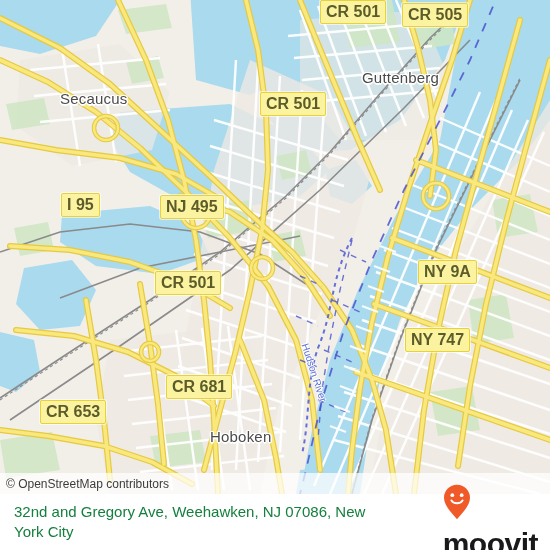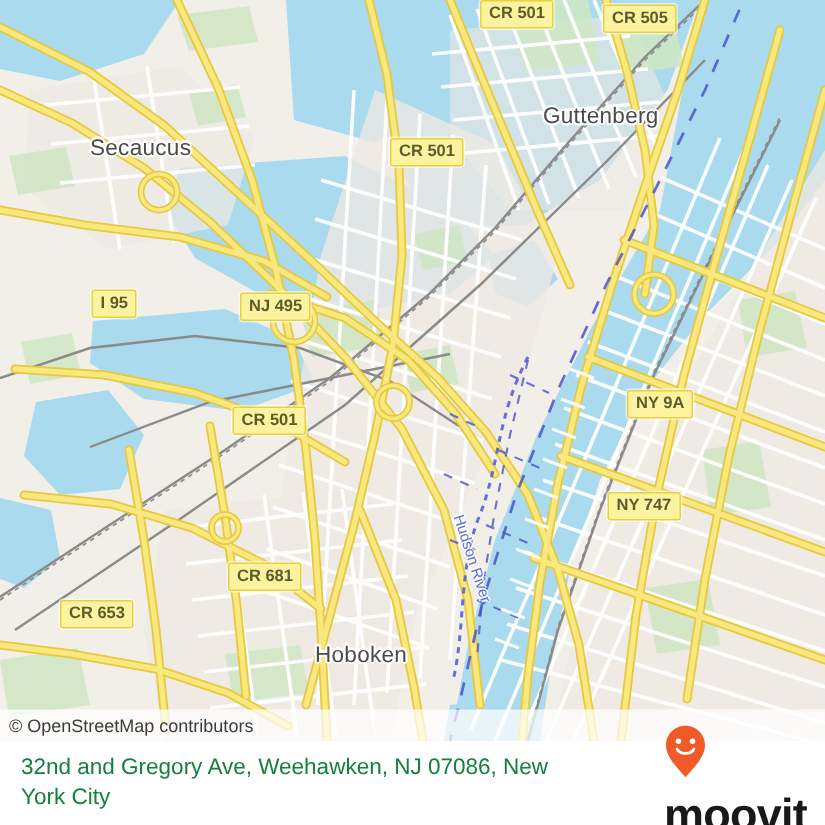--- a/index.html
+++ b/index.html
@@ -49,21 +49,21 @@
     pointer-events:none;
   }
 
   
   .shield {
     position:absolute;
     background:#FBF3A0;
     border:1.5px solid #E8D23A;
     border-radius:2px;
     color:#5c5c2a;
-    font-size:11px;
+    font-size:16px;
     font-weight:bold;
     line-height:1;
     padding:2.5px 5px 3px 5px;
     white-space:nowrap;
     font-family:"Liberation Sans", sans-serif;
     box-shadow:0 0 0 1px rgba(255,255,255,.6);
     pointer-events:none;
   }
 
   
@@ -378,21 +378,21 @@
     <div class="water-label" style="left:310px; top:342px; transform:rotate(72deg); transform-origin:left top;">Hudson River</div>
 
     <div class="shield" style="left:320px; top:0px;">CR 501</div>
     <div class="shield" style="left:402px; top:3px;">CR 505</div>
     <div class="shield" style="left:260px; top:92px;">CR 501</div>
     <div class="shield" style="left:61px;  top:193px;">I 95</div>
     <div class="shield" style="left:160px; top:195px;">NJ 495</div>
     <div class="shield" style="left:155px; top:271px;">CR 501</div>
     <div class="shield" style="left:418px; top:260px;">NY 9A</div>
     <div class="shield" style="left:405px; top:328px;">NY 747</div>
-    <div class="shield" style="left:152px; top:375px;">CR 681</div>
+    <div class="shield" style="left:166px; top:375px;">CR 681</div>
     <div class="shield" style="left:40px;  top:400px;">CR 653</div>
 
 
     <div id="attrib">
       <span>© OpenStreetMap contributors</span>
     </div>
   </div>
 
   <div id="footer">
     <div id="footer-addr">32nd and Gregory Ave, Weehawken, NJ 07086, New York City</div>

